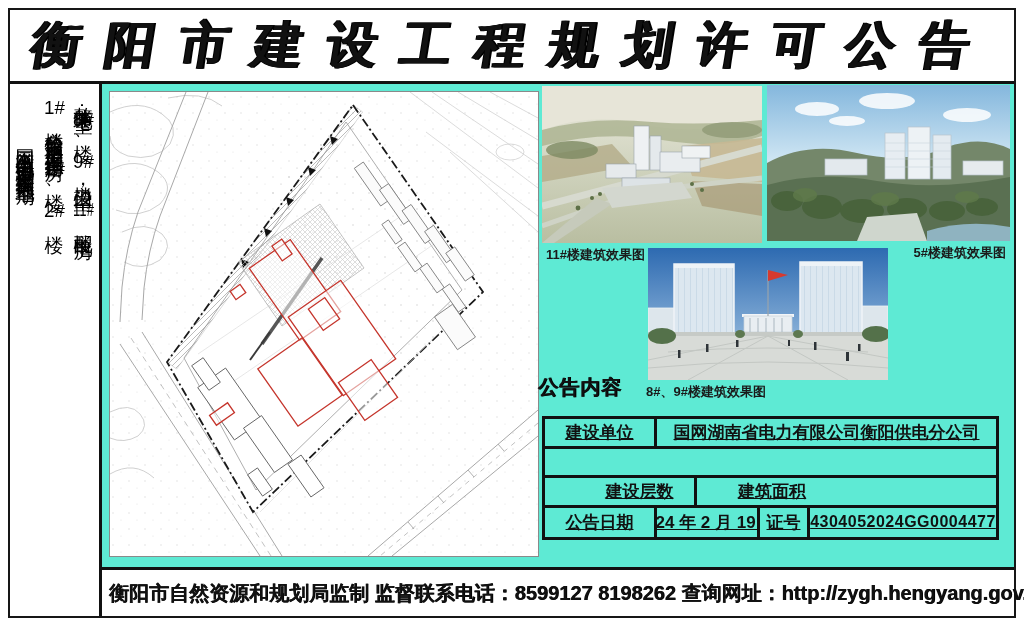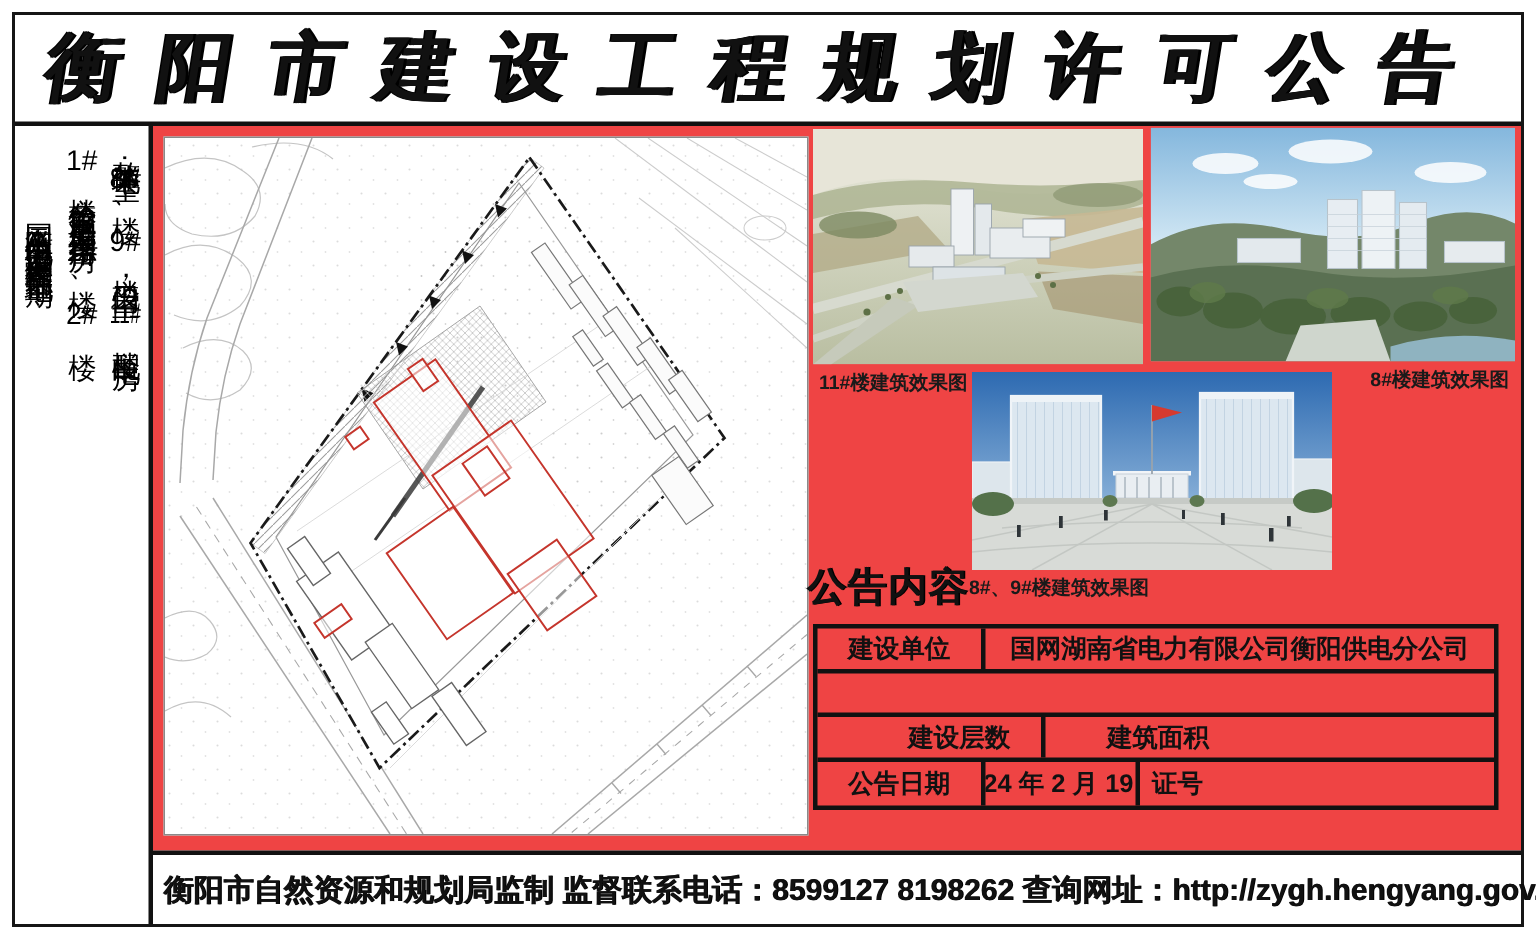--- a/index.html
+++ b/index.html
@@ -17,41 +17,41 @@
   
   .body-row{position:absolute;left:0;top:74px;right:0;bottom:0;}
   .left-strip{position:absolute;left:0;top:0;bottom:0;width:92px;background:#fff;
               border-right:3px solid #111;box-sizing:border-box;}
   .vcol{position:absolute;writing-mode:vertical-rl;text-orientation:mixed;
         font-size:19px;line-height:27px;letter-spacing:2px;color:#000;white-space:nowrap;}
   .vcol .tcu{-webkit-text-combine:horizontal;text-combine-upright:all;}
   .vcol1{left:2px;top:50px;}
   .vcol2{left:31px;top:14px;}
   .vcol3{left:60px;top:8px;}
-  .main-area{position:absolute;left:92px;top:0;right:0;bottom:0;background:#ef4444;}
+  .main-area{position:absolute;left:92px;top:0;right:0;bottom:0;background:#5eead4;}
   
   .plan-panel{position:absolute;left:7px;top:7px;width:428px;height:464px;background:#fff;
               border:1px solid #8a8a8a;box-sizing:content-box;}
   .plan-panel svg{display:block;width:428px;height:464px;}
   
   .photo{position:absolute;overflow:hidden;}
   .photo svg{display:block;width:100%;height:100%;}
   .photo1{left:440px;top:2px;width:220px;height:157px;}
   .photo2{left:665px;top:1px;width:243px;height:156px;}
   .photo3{left:546px;top:164px;width:240px;height:132px;}
   .caption{position:absolute;font-size:13px;font-weight:bold;color:#1a1a1a;white-space:nowrap;}
   .cap1{left:444px;top:162px;}
   .cap2{right:8px;top:160px;}
   .cap3{left:544px;top:299px;}
   
-  .heading{position:absolute;left:436px;top:290px;font-size:26px;font-weight:bold;
+  .heading{position:absolute;left:436px;top:290px;font-size:20px;font-weight:bold;
            letter-spacing:1px;text-shadow:1px 0 0 #000;}
   .info-table{position:absolute;left:440px;top:332px;width:457px;height:124px;
               border:3px solid #111;box-sizing:border-box;display:grid;
-              grid-template-rows:repeat(4,1fr);font-weight:bold;font-size:17px;}
+              grid-template-rows:repeat(4,1fr);font-weight:bold;font-size:17px;text-decoration:underline;}
   .t-row{display:grid;border-bottom:3px solid #111;}
   .t-row:last-child{border-bottom:none;}
   .t-row.r1,.t-row.r2{grid-template-columns:112px 1fr;}
   .t-row.r3{grid-template-columns:112px 150px 78px 1fr;padding-left:40px;}
   .t-row.r4{grid-template-columns:112px 103px 50px 1fr;}
   .t-cell{display:flex;align-items:center;justify-content:center;border-right:3px solid #111;
           white-space:nowrap;overflow:hidden;}
   .t-cell:last-child{border-right:none;}
   .t-cell.cert{font-size:16px;letter-spacing:0.5px;}
   
@@ -313,40 +313,41 @@
               <rect x="166" y="94" width="2.5" height="8"></rect>
                 <rect x="198" y="104" width="3" height="9"></rect>
               <rect x="30" y="102" width="2.5" height="8"></rect>
                 <rect x="140" y="92" width="2" height="6"></rect>
               <rect x="210" y="96" width="2.5" height="7"></rect>
             </g>
           </svg>
         </div>
 
         <div class="caption cap1">11#楼建筑效果图</div>
-        <div class="caption cap2">8#楼建筑效果图</div>
+        <div class="caption cap2">5#楼建筑效果图</div>
         <div class="caption cap3">8#、9#楼建筑效果图</div>
 
         <div class="heading">公告内容</div>
 
         <div class="info-table">
           <div class="t-row r1">
             <div class="t-cell">建设单位</div>
             <div class="t-cell">国网湖南省电力有限公司衡阳供电分公司</div>
           </div>
           <div class="t-row r2">
           </div>
           <div class="t-row r3">
             <div class="t-cell">建设层数</div>
             <div class="t-cell">建筑面积</div>
           </div>
           <div class="t-row r4">
             <div class="t-cell">公告日期</div>
             <div class="t-cell">2024 年 2 月 19 日</div>
             <div class="t-cell">证号</div>
+            <div class="t-cell cert">4304052024GG0004477</div>
           </div>
         </div>
 
         <div class="footer-bar">
           <span>衡阳市自然资源和规划局监制 监督联系电话：8599127  8198262  查询网址：http://zygh.hengyang.gov.cn</span>
         </div>
 
       </div>
     </div>
   </div>

